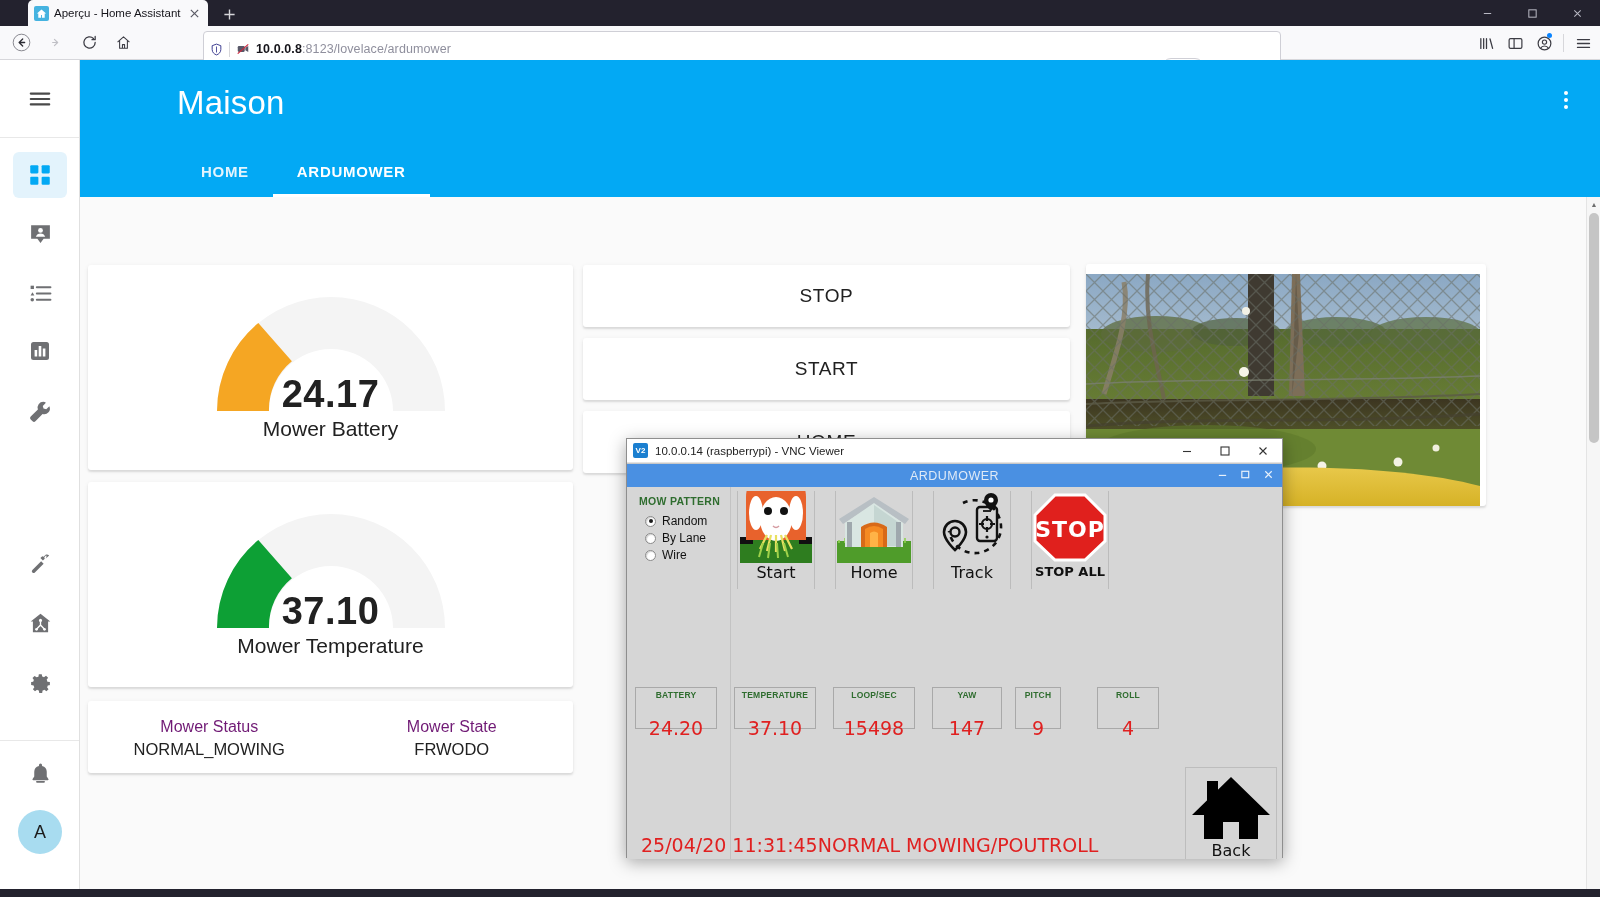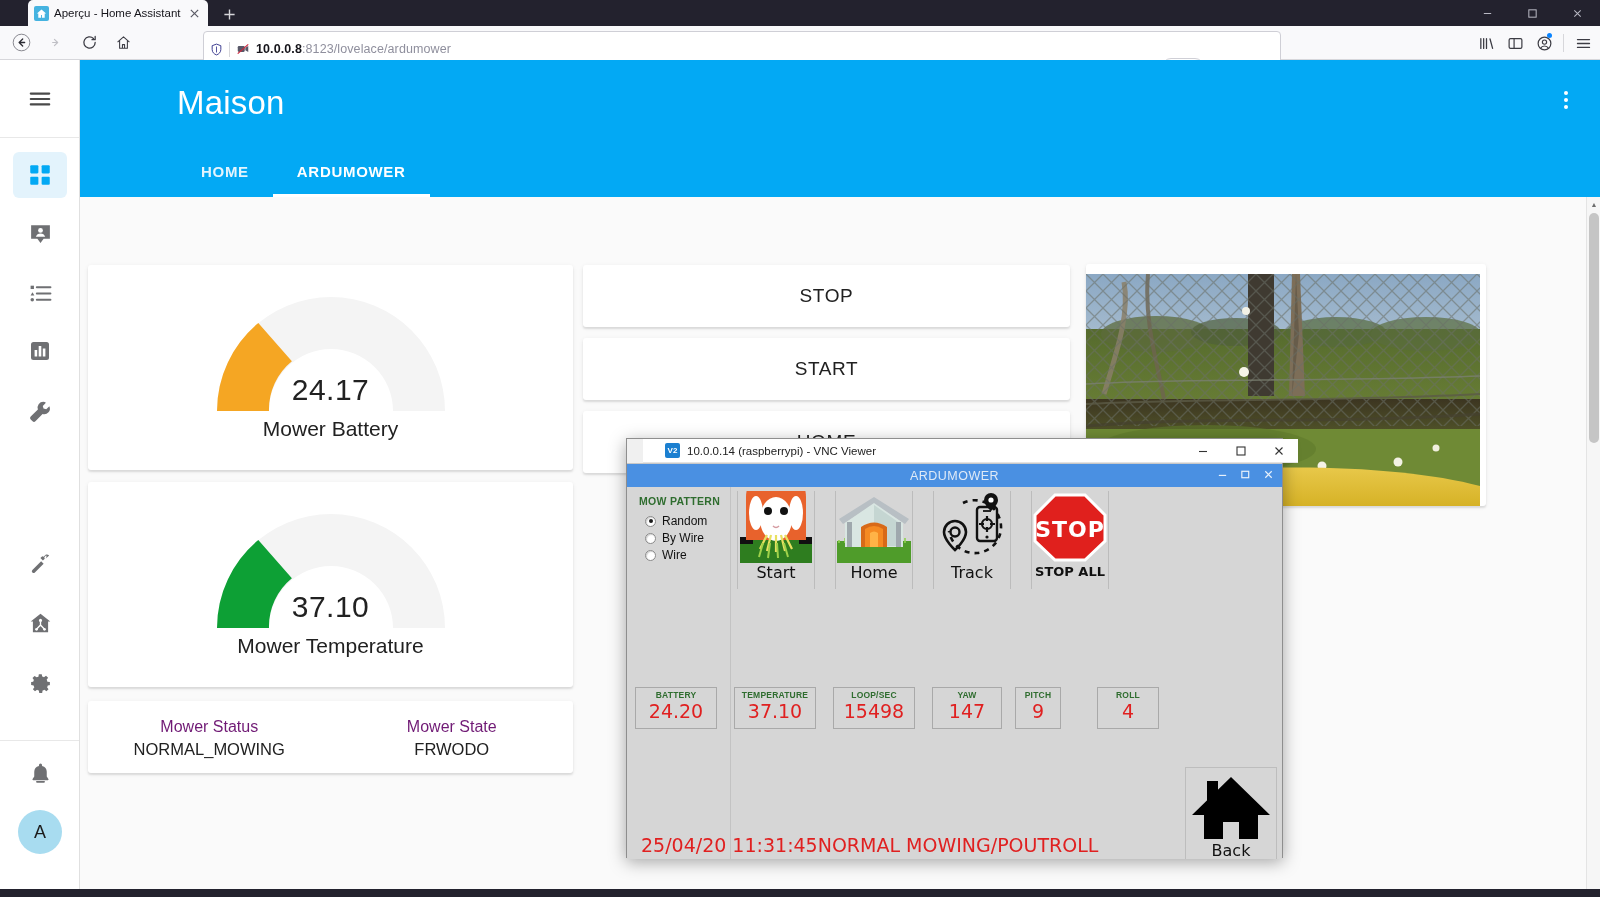--- a/index.html
+++ b/index.html
@@ -158,21 +158,21 @@
   }
   .card {
     position: absolute; background: #ffffff; border-radius: 3px;
     box-shadow: 0 2px 2px rgba(0,0,0,.10), 0 1px 5px rgba(0,0,0,.06);
   }
   .gauge-card { width: 485px; height: 205px; }
   .gauge-wrap { position: relative; width: 100%; height: 100%; }
   .gauge-svg { position: absolute; left: 50%; top: 20px; transform: translateX(-50%); }
   .gauge-value {
     position: absolute; left: 0; right: 0; top: 108px; text-align: center;
-    font-size: 30px; color: #212121; font-weight: 400; letter-spacing: .5px;
+    font-size: 38px; color: #212121; font-weight: 700; letter-spacing: .5px;
   }
   .gauge-label {
     position: absolute; left: 0; right: 0; top: 152px; text-align: center;
     font-size: 21px; color: #212121;
   }
   .status-card { width: 485px; height: 72px; display: flex; }
   .status-col { flex: 1 1 0; text-align: center; padding-top: 14px; }
   .status-name { font-size: 16px; color: #701a75; line-height: 1.45; }
   .status-val { font-size: 16.5px; color: #212121; line-height: 1.45; }
 
@@ -207,23 +207,23 @@
     background: #c5c5c5; border-radius: 5px;
   }
 
   
   .vnc-win {
     position: absolute; left: 626px; top: 438px; width: 657px; height: 420px;
     background: #f0f0f0; border: 1px solid #8e8e8e;
     box-shadow: 0 4px 16px rgba(0,0,0,.35);
   }
   .vnc-title {
-    position: absolute; left: 16px; top: 0; width: 100%; height: 24px;
+    position: absolute; left: 0; top: 0; width: 100%; height: 24px;
     background: #ffffff; border-bottom: 1px solid #e3e3e3;
-    display: flex; align-items: center; padding-left: 22px; gap: 7px;
+    display: flex; align-items: center; padding-left: 6px; gap: 7px;
   }
   .vnc-logo {
     width: 15px; height: 15px; background: #1b7fd0; color: #fff;
     font-size: 8px; font-weight: 700; display: flex;
     align-items: center; justify-content: center; border-radius: 2px;
   }
   .vnc-title-text { font-size: 11.5px; color: #222; }
   .vnc-wc { margin-left: auto; display: flex; align-items: center; height: 24px; }
   .vnc-wc > div {
     width: 38px; height: 24px; display: flex; align-items: center;
@@ -286,21 +286,21 @@
   .val-box {
     position: absolute; top: 200px; height: 42px;
     background: #d6d6d6; border: 1px solid #a9a9a9;
     display: flex; flex-direction: column; align-items: center;
     justify-content: flex-start; padding-top: 2px;
   }
   .val-title {
     font-size: 8.5px; color: #2f6d2f; font-weight: 700; letter-spacing: .2px;
   }
   .val-num {
-    font-size: 19px; color: #e02020; line-height: 1.1; margin-top: 1px;
+    font-size: 19px; color: #e02020; line-height: 1.1; margin-top: 18px;
     font-family: "DejaVu Sans", sans-serif;
   }
   .am-status {
     position: absolute; left: 14px; top: 347px;
     font-size: 19px; color: #e02020;
     font-family: "DejaVu Sans", sans-serif;
     white-space: nowrap;
   }
   .back-btn {
     position: absolute; left: 558px; top: 280px; width: 92px; height: 96px;
@@ -692,21 +692,21 @@
       <div class="am-content">
 
         <div class="am-leftpanel">
           <div class="mow-pattern-title">MOW PATTERN</div>
           <div class="radio-row" style="top:27px">
             <span class="radio-dot on"></span>
             <span>Random</span>
           </div>
           <div class="radio-row" style="top:44px">
             <span class="radio-dot"></span>
-            <span>By Wire</span>
+            <span>By Lane</span>
           </div>
           <div class="radio-row" style="top:61px">
             <span class="radio-dot"></span>
             <span>Wire</span>
           </div>
         </div>
 
         <div class="am-btn" style="left:110px">
           <div class="am-btn-ico">
             <svg width="78" height="72" viewBox="0 0 78 72">

